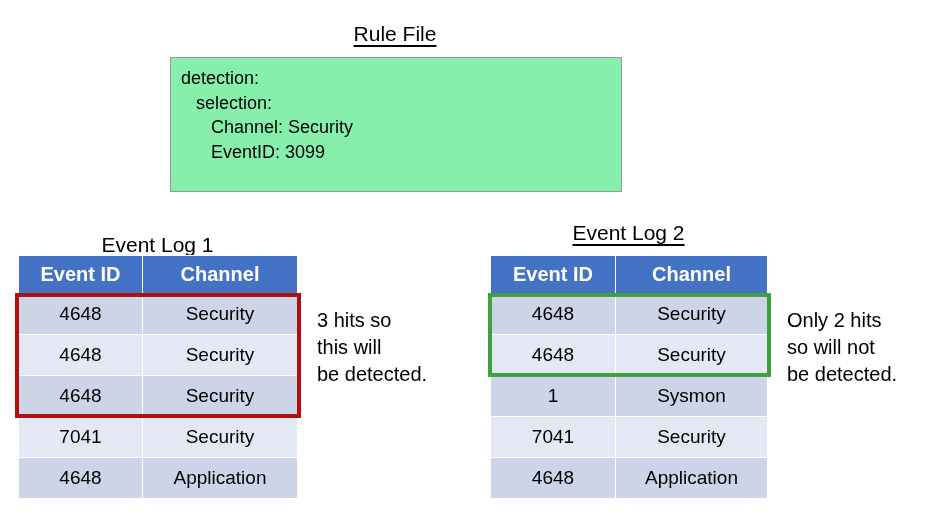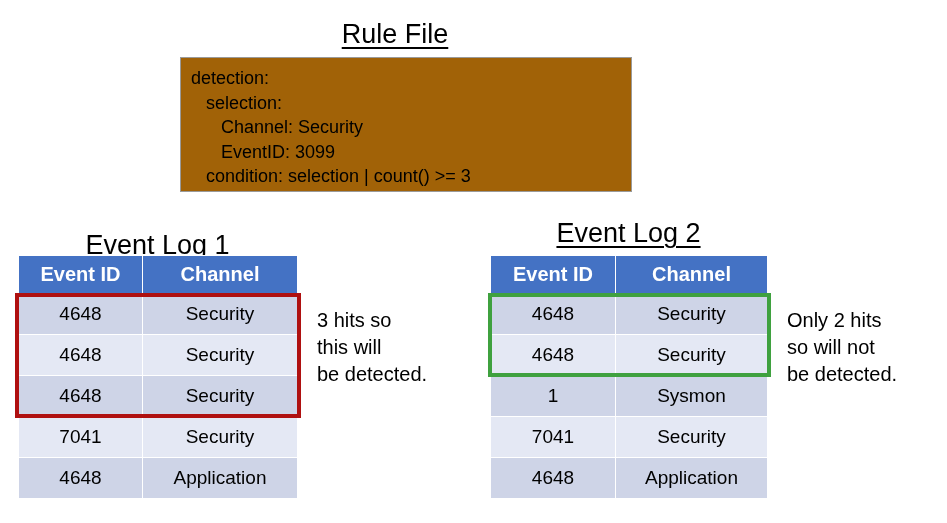--- a/index.html
+++ b/index.html
@@ -12,21 +12,21 @@
     height: 523px;
     position: relative;
     font-family: "Liberation Sans", sans-serif;
     color: #000000;
     overflow: hidden;
   }
 
   
   .section-title {
     position: absolute;
-    font-size: 27px;
+    font-size: 21px;
     line-height: 26px;
     color: #000;
     white-space: nowrap;
     text-decoration: underline;
     text-underline-offset: 4px;
     text-decoration-thickness: 1.5px;
   }
   #rule-file-title {
     left: 0;
     top: 21px;
@@ -42,26 +42,26 @@
   #log2-title {
     left: 490px;
     top: 220px;
     width: 277px;
     text-align: center;
   }
 
   
   #rule-file-box {
     position: absolute;
-    left: 180px;
+    left: 170px;
     top: 57px;
     width: 452px;
     height: 135px;
     border: 1px solid #9a9a9a;
-    background: #a16207;
+    background: #86efac;
     box-sizing: border-box;
     padding: 8px 0 0 10px;
   }
   .rule-line {
     font-size: 18px;
     line-height: 24.5px;
     white-space: pre;
     color: #000;
   }
 
@@ -138,21 +138,20 @@
 </head>
 <body>
 
 <div class="section-title" id="rule-file-title">Rule File</div>
 
 <div id="rule-file-box">
   <div class="rule-line">detection:</div>
   <div class="rule-line">   selection:</div>
   <div class="rule-line">      Channel: Security</div>
   <div class="rule-line">      EventID: 3099</div>
-  <div class="rule-line">   condition: selection | count() &gt;= 3</div>
 </div>
 
 <div class="section-title" id="log1-title">Event Log 1</div>
 
 <table class="log-table" id="log1-table">
   <colgroup>
       <col class="col-id">
       <col class="col-ch">
     </colgroup>
   <thead>

